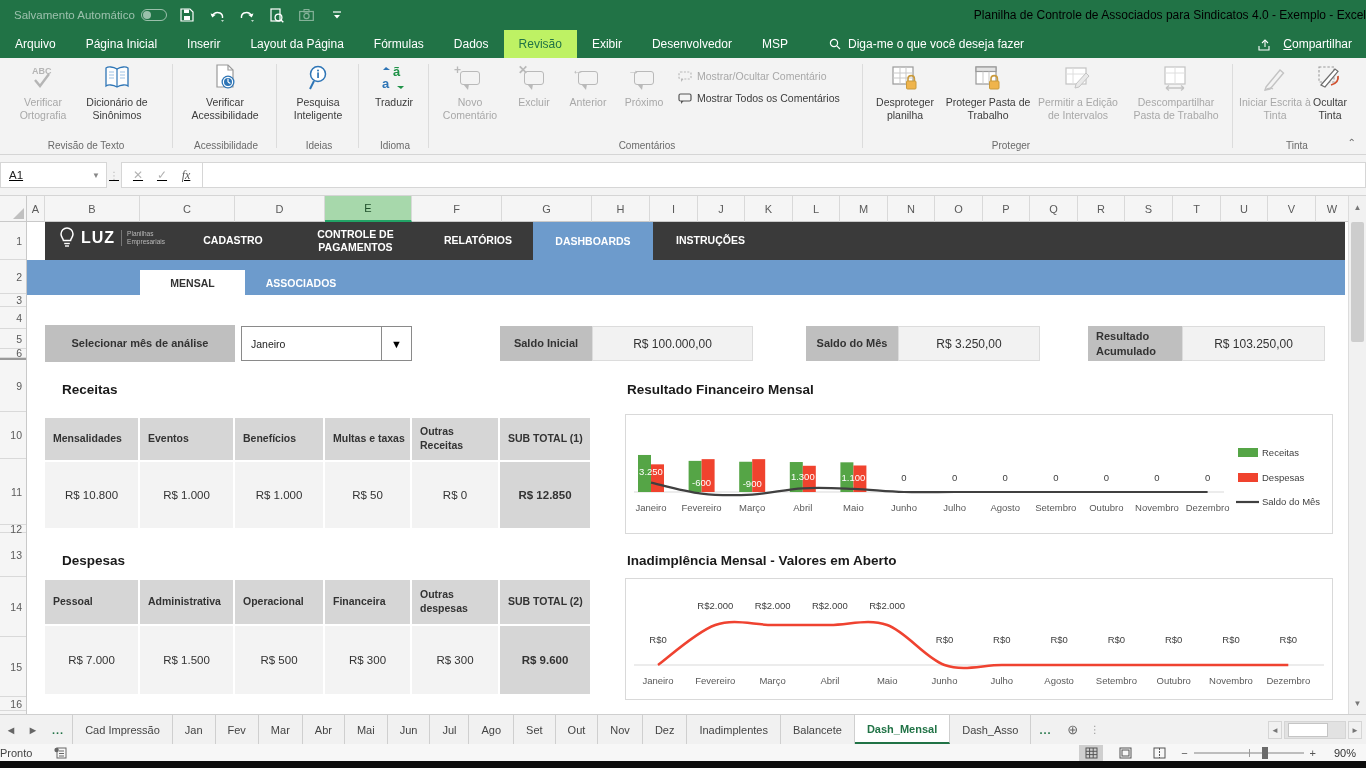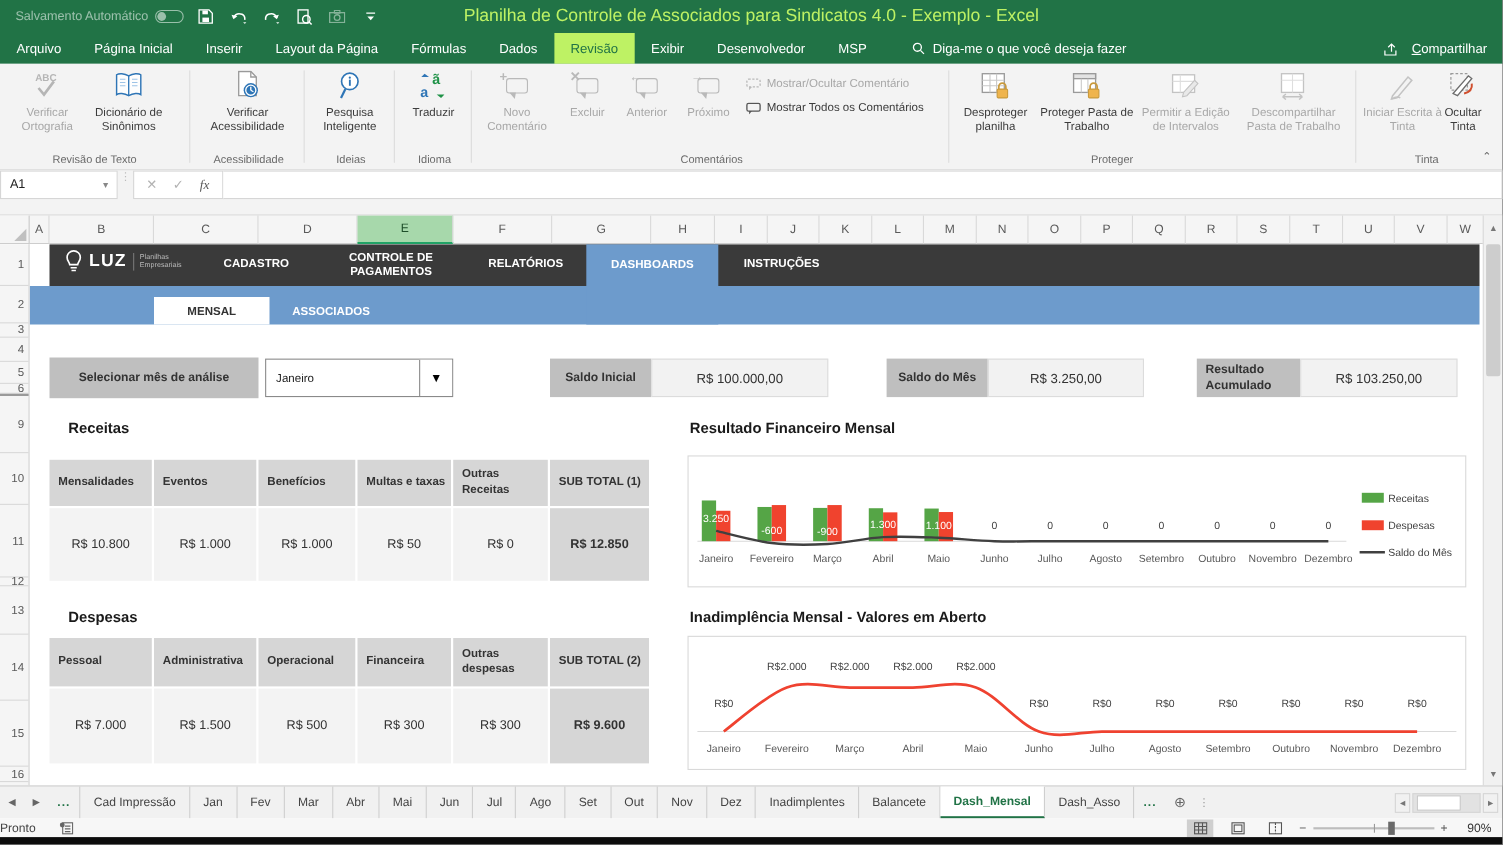--- a/index.html
+++ b/index.html
@@ -9,21 +9,21 @@
 
   
   .titlebar{position:absolute;left:0;top:0;width:1366px;height:30px;background:#217346;
             display:flex;align-items:center;color:#fff;font-size:12px;}
   .qat{display:flex;align-items:center;gap:10px;padding-left:14px;}
   .autosave{display:flex;align-items:center;gap:6px;color:rgba(255,255,255,.55);font-size:11.5px;}
   .toggle{width:26px;height:12px;border:1px solid rgba(255,255,255,.55);border-radius:7px;position:relative;}
   .toggle::after{content:"";position:absolute;left:1px;top:1px;width:8px;height:8px;border-radius:50%;background:rgba(255,255,255,.55);}
   .qbtn{width:20px;height:20px;display:flex;align-items:center;justify-content:center;}
   .qbtn svg{display:block;}
-  .tb-title{position:absolute;left:0;right:0;text-align:center;font-size:16px;color:#bef264;pointer-events:none;}
+  .tb-title{position:absolute;left:0;right:0;text-align:right;font-size:12px;color:#000000;pointer-events:none;}
   .tb-right{position:absolute;right:0;top:0;height:30px;display:flex;align-items:center;}
   .signin{background:#fff;color:#217346;font-size:11.5px;padding:4px 14px;margin-right:26px;cursor:pointer;}
   .winbtn{width:40px;height:30px;display:flex;align-items:center;justify-content:center;color:#fff;}
 
   
   .menubar{position:absolute;left:0;top:30px;width:1366px;height:28px;background:#217346;
            display:flex;align-items:stretch;color:#fff;font-size:12px;}
   .mtab{display:flex;align-items:center;padding:0 15px;white-space:nowrap;cursor:pointer;}
   .mtab.active{background:#bef264;color:#217346;}
   .msearch{display:flex;align-items:center;gap:7px;margin-left:26px;color:#fff;cursor:text;}
@@ -43,21 +43,21 @@
   .rsmall{position:absolute;display:flex;align-items:center;gap:5px;font-size:10.5px;color:#3c3c3c;cursor:pointer;}
   .rsmall.dis{color:#a8a8a8;}
   .collapse{position:absolute;right:10px;bottom:6px;color:#666;font-size:10px;cursor:pointer;}
   .bubble{width:20px;height:14px;border:1.6px solid #b9b9b9;border-radius:3px;position:relative;}
   .bubble::after{content:"";position:absolute;left:2px;bottom:-6px;width:0;height:0;
     border-left:5px solid transparent;border-right:1px solid transparent;border-top:6px solid #b9b9b9;}
   .bmark{position:absolute;left:-7px;top:-9px;font-size:12px;font-weight:bold;color:#b9b9b9;}
 
   
   .fbar{position:absolute;left:0;top:155px;width:1366px;height:41px;background:#f3f3f3;
-        border-bottom:1px solid #d5d5d5;display:flex;}
+        border-bottom:1px solid #d5d5d5;display:flex;align-items:center;text-decoration:underline;}
   .namebox{width:107px;height:26px;background:#fff;border:1px solid #d6d6d6;margin-left:0;
            display:flex;align-items:center;font-size:11.5px;color:#222;padding-left:8px;position:relative;}
   .namebox .dd{position:absolute;right:6px;color:#888;font-size:8px;}
   .fsep{width:14px;text-align:center;color:#bbb;font-size:10px;}
   .fbtns{display:flex;align-items:center;gap:0;background:#fff;border:1px solid #d6d6d6;height:26px;padding:0 4px;}
   .fbtn{width:24px;text-align:center;color:#b3b3b3;font-size:12px;}
   .fx{color:#595959;font-style:italic;font-size:12px;font-family:"Liberation Serif",serif;}
   .finput{flex:1;height:26px;background:#fff;border:1px solid #d6d6d6;border-left:none;margin-right:0;}
 
   

